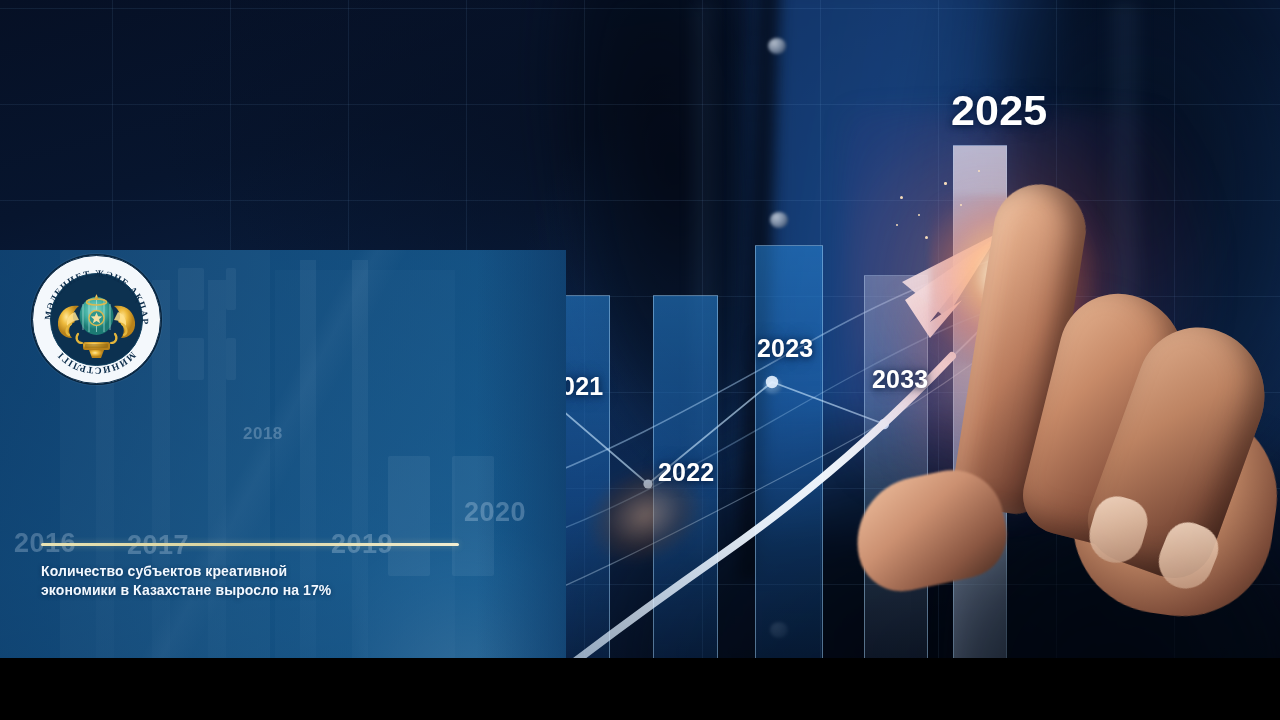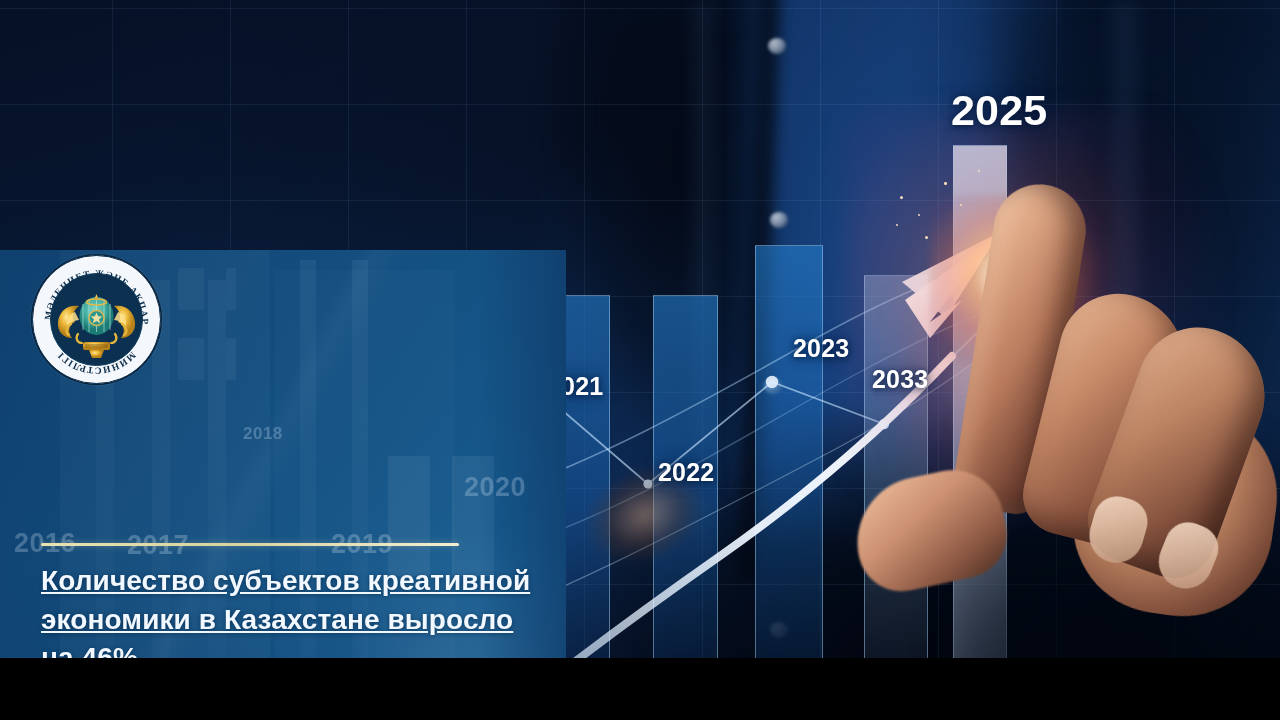--- a/index.html
+++ b/index.html
@@ -212,24 +212,23 @@
     letter-spacing:.2px;
     text-shadow:0 1px 4px rgba(4,30,60,.55);
   }
   .rule{
     position:absolute;left:41px;top:543px;width:418px;height:3px;
     background:linear-gradient(90deg,#e9e3b4 0%, #d9d3a0 45%, #f2eed2 100%);
     border-radius:2px;box-shadow:0 0 6px rgba(235,225,160,.35);
   }
   .subline{
     position:absolute;left:41px;top:562px;width:510px;
-    color:#f2f8ff;font-size:28px;font-weight:600;line-height:1.38;
+    color:#f2f8ff;font-size:14px;font-weight:600;line-height:1.38;
     letter-spacing:.1px;
     text-shadow:0 1px 4px rgba(4,30,60,.6);
-    text-decoration:underline;
   }
 </style>
 </head>
 <body>
 
 <div class="stage">
 
   <div class="photo">
     <div class="bg-base"></div>
     <div class="shirt-dark-l"></div>
@@ -303,21 +302,21 @@
     <div class="finger-2"></div>
     <div class="finger-3"></div>
     <div class="nail" style="left:126px;top:322px;transform:rotate(16deg);"></div>
     <div class="nail" style="left:196px;top:348px;transform:rotate(22deg);"></div>
     <div class="thumb"></div>
   </div>
 
   <div class="yr yr-2025" style="left:951px;top:86px;">2025</div>
   <div class="yr yr-2021" style="left:547px;top:372px;">2021</div>
   <div class="yr yr-2022" style="left:658px;top:458px;">2022</div>
-  <div class="yr yr-2023" style="left:757px;top:334px;padding-left:36px;">2023</div>
+  <div class="yr yr-2023" style="left:757px;top:334px;">2023</div>
   <div class="yr yr-2024" style="left:872px;top:365px;">2033</div>
 
   <div class="panel">
     <div class="panel-photo">
       <div class="bldg" style="left:60px;top:0;width:210px;height:470px;"></div>
       <div class="bldg2" style="left:275px;top:20px;width:180px;height:450px;"></div>
       <div class="bldg-col" style="left:96px;top:30px;width:18px;height:440px;"></div>
       <div class="bldg-col" style="left:152px;top:30px;width:18px;height:440px;"></div>
       <div class="bldg-col" style="left:208px;top:30px;width:18px;height:440px;"></div>
       <div class="bldg-col" style="left:300px;top:10px;width:16px;height:460px;"></div>
@@ -332,21 +331,21 @@
       <div class="panel-bottom-glow"></div>
       <div class="panel-veil"></div>
       <div class="panel-fade"></div>
     </div>
   </div>
 
   <div class="faint-yr" style="left:14px;top:528px;font-size:27px;">2016</div>
   <div class="faint-yr" style="left:127px;top:530px;font-size:27px;">2017</div>
   <div class="faint-yr" style="left:243px;top:424px;font-size:17px;">2018</div>
   <div class="faint-yr" style="left:331px;top:529px;font-size:27px;">2019</div>
-  <div class="faint-yr" style="left:464px;top:472px;font-size:27px;">2020</div>
+  <div class="faint-yr" style="left:464px;top:497px;font-size:27px;">2020</div>
 
   <div class="emblem">
     <svg viewBox="0 0 131 131" xmlns="http://www.w3.org/2000/svg">
       <defs>
         <path id="arcTop" d="M 20,68 A 45,45 0 0 1 111,68"></path>
         <path id="arcBot" d="M 113,66 A 47,47 0 0 1 18,66"></path>
         <radialGradient id="gold" cx="40%" cy="35%">
           <stop offset="0%" stop-color="#ffe79a"></stop>
           <stop offset="45%" stop-color="#efbc3e"></stop>
           <stop offset="100%" stop-color="#b8821a"></stop>
@@ -404,16 +403,16 @@
       <rect x="54" y="90" width="23" height="4" rx="1" fill="#8d6413" opacity=".55"></rect>
       <path d="M58,96 l3,8 h9 l3,-8 z" fill="url(#gold)"></path>
     </svg>
   </div>
 
 
   <div class="rule"></div>
 
   <div class="subline">
     <div>Количество субъектов креативной</div>
-    <div>экономики в Казахстане выросло на 46%</div>
+    <div>экономики в Казахстане выросло на 17%</div>
   </div>
 
 </div>
 
 </body></html>

